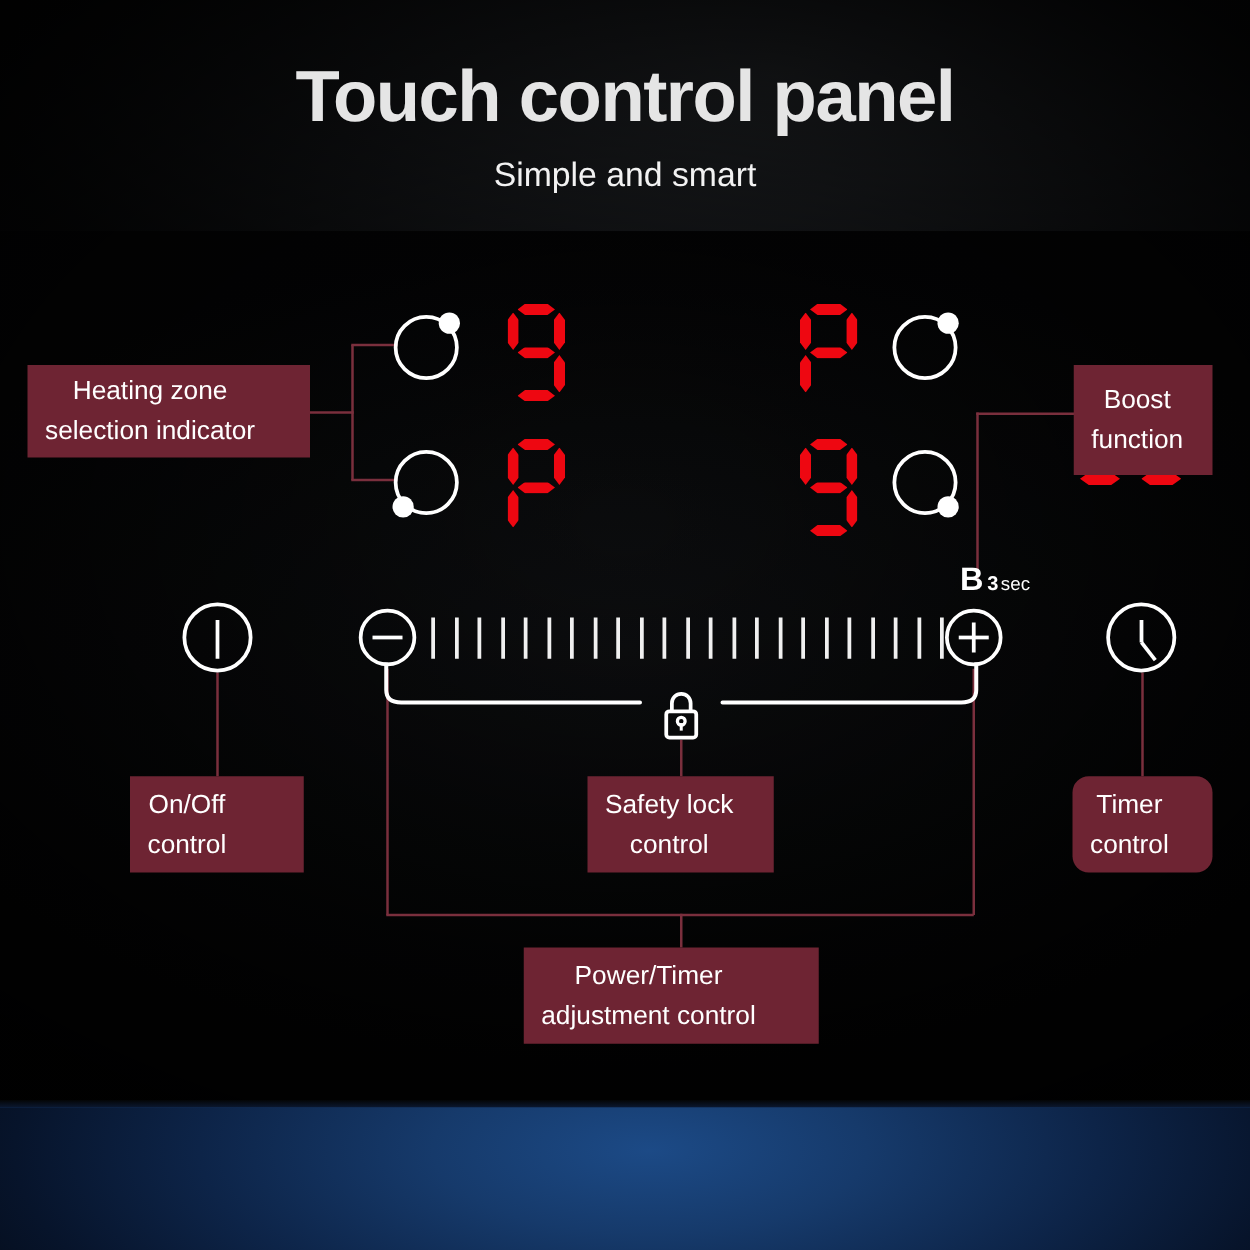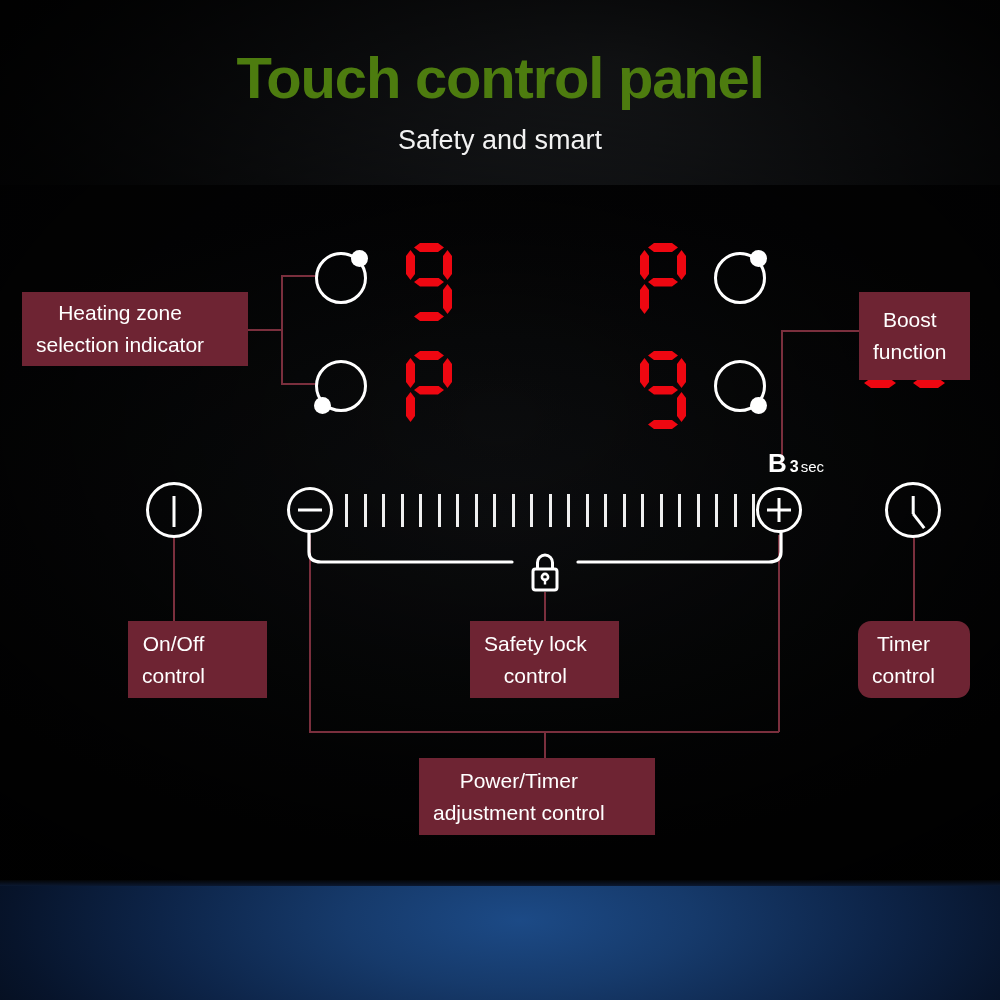--- a/index.html
+++ b/index.html
@@ -59,21 +59,21 @@
 
   
   .header {
     position: absolute;
     left: 0; right: 0;
     top: 48px;
     text-align: center;
     z-index: 6;
   }
   .title {
-    color: #4d7c0f;
+    color: #e5e5e5;
     font-size: 58px;
     font-weight: 700;
     letter-spacing: -1.2px;
     line-height: 1.05;
     margin: 0;
     font-family: "Liberation Sans", sans-serif;
   }
   .subtitle {
     color: #f2f2f2;
     font-size: 27px;
@@ -291,21 +291,21 @@
 <div id="stage">
 
   <div class="bg-base"></div>
   <div class="bg-panel"></div>
   <div class="bg-vignette"></div>
   <div class="bg-blue-top"></div>
   <div class="bg-blue"></div>
 
   <div class="header">
     <h1 class="title">Touch control panel</h1>
-    <p class="subtitle">Safety and smart</p>
+    <p class="subtitle">Simple and smart</p>
   </div>
 
   <div class="cline ch" style="left:247px; top:329px; width:36px;"></div>
   <div class="cline cv" style="left:281px; top:276px; height:108px;"></div>
   <div class="cline ch" style="left:281px; top:275px; width:37px;"></div>
   <div class="cline ch" style="left:281px; top:383px; width:37px;"></div>
 
   <div class="cline cv" style="left:781px; top:330px; height:133px;"></div>
   <div class="cline ch" style="left:781px; top:330px; width:79px;"></div>
 
@@ -449,21 +449,21 @@
   <div class="callout" style="left:22px; top:292px; width:226px; height:74px;">
     <span>Heating zone
 selection indicator</span>
   </div>
 
   <div class="callout" style="left:859px; top:292px; width:111px; height:88px;">
     <span>Boost
 function</span>
   </div>
 
-  <div class="callout" style="left:104px; top:621px; width:139px; height:77px;margin-left:24px;">
+  <div class="callout" style="left:104px; top:621px; width:139px; height:77px;">
     <span>On/Off
 control</span>
   </div>
 
   <div class="callout" style="left:470px; top:621px; width:149px; height:77px;">
     <span>Safety lock
 control</span>
   </div>
 
   <div class="callout" style="left:858px; top:621px; width:112px; height:77px;border-radius:13px;">

